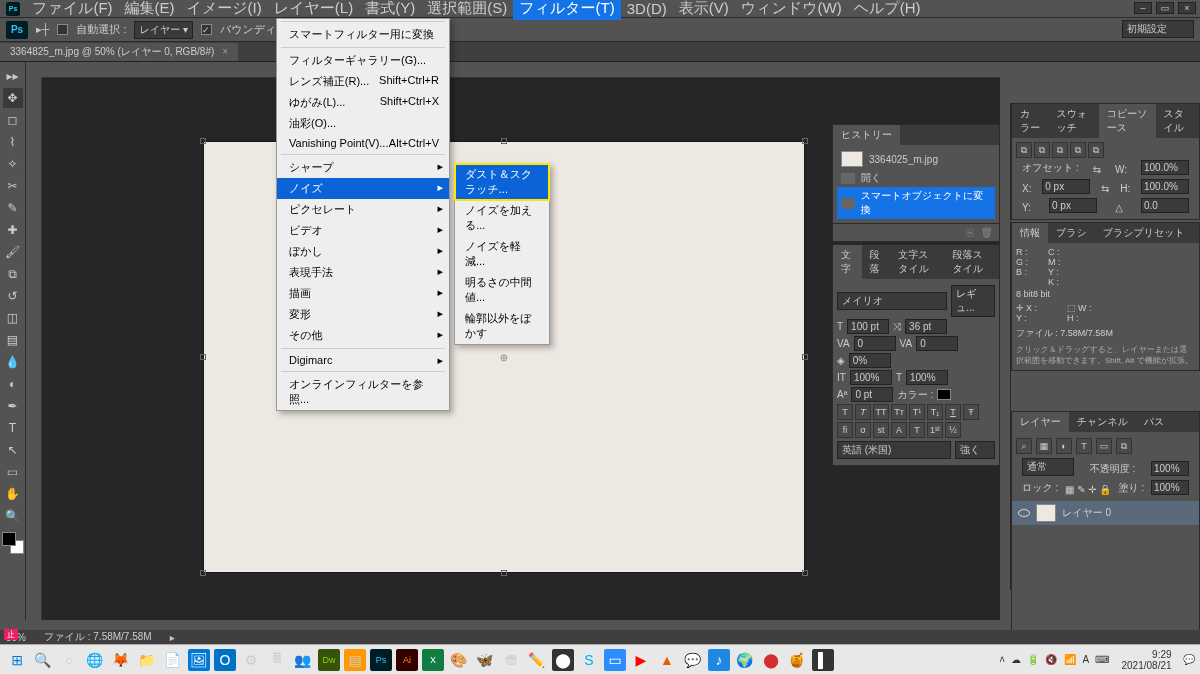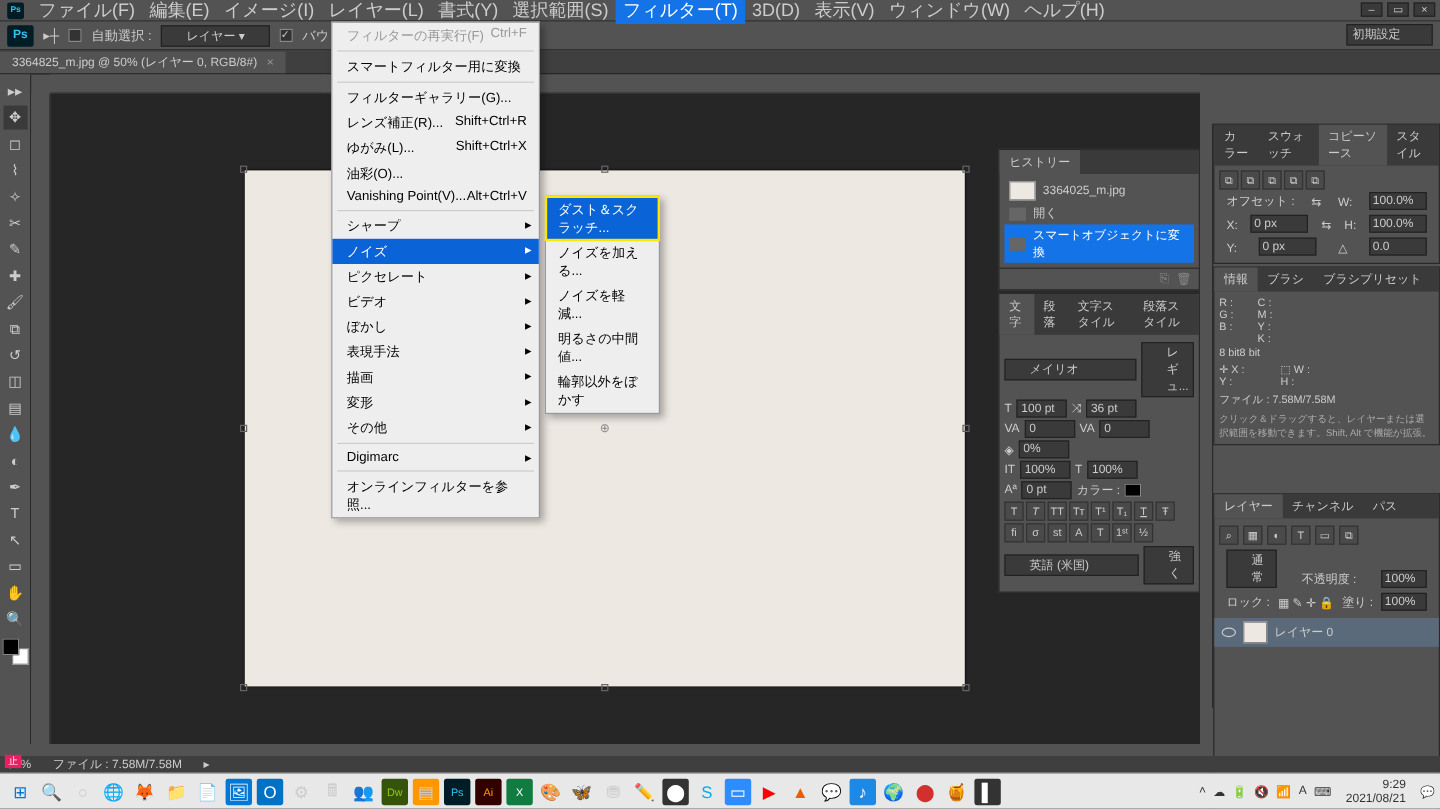--- a/index.html
+++ b/index.html
@@ -65,21 +65,21 @@
 .taskbar { position:absolute; bottom:0; left:0; right:0; height:30px; background:#e8e8e8; display:flex; align-items:center; padding:0 4px; border-top:1px solid #aaa; }
 .tb-icon { width:22px; height:22px; margin:0 2px; display:flex; align-items:center; justify-content:center; font-size:14px; border-radius:2px; }
 .tb-right { margin-left:auto; display:flex; align-items:center; gap:6px; font-size:10px; color:#333; }
 .clock { text-align:right; line-height:11px; font-size:10px; padding:0 6px; }
 .edit-badge { position:absolute; bottom:34px; left:4px; background:#e91e63; color:#fff; font-size:8px; padding:0 3px; z-index:200; }
 .panel-footer { height:18px; border-top:1px solid #2a2a2a; display:flex; justify-content:flex-end; align-items:center; gap:6px; padding:0 6px; font-size:10px; color:#888; }
 .char-btns { display:flex; gap:2px; }
 .char-btn { width:16px; height:16px; border:1px solid #333; background:#4a4a4a; font-size:9px; display:flex; align-items:center; justify-content:center; }
 .color-chip { width:14px; height:11px; background:#000; border:1px solid #888; }
 .search { position:absolute; top:20px; right:6px; width:72px; background:#3a3a3a; border:1px solid #222; font-size:10px; padding:1px 4px; }
-.dropdown-sel { background:#3a3a3a; border:1px solid #222; padding:1px 20px; font-size:10px; }
+.dropdown-sel { background:#3a3a3a; border:1px solid #222; padding:1px 4px; font-size:10px; }
 </style>
 </head>
 <body>
 
 <div class="menubar">
   <div class="ps-icon">Ps</div>
   <div class="menu-item">ファイル(F)</div>
   <div class="menu-item">編集(E)</div>
   <div class="menu-item">イメージ(I)</div>
   <div class="menu-item">レイヤー(L)</div>
@@ -330,21 +330,21 @@
       <div class="panel-body">
         <div class="field">
             <span class="char-btn">⌕</span>
           <span class="char-btn">▦</span>
           <span class="char-btn">◐</span>
           <span class="char-btn">T</span>
           <span class="char-btn">▭</span>
           <span class="char-btn">⧉</span>
         </div>
         <div class="pct-row">
-            <span class="dropdown-sel" style="width:36px">通常</span>
+            <span class="dropdown-sel" style="width:52px">通常</span>
             <span>不透明度 :</span>
             <input class="mini-input" style="width: 38px;" value="100%">
           </div>
         <div class="pct-row">
             <span>ロック :</span>
             <span>▦ ✎ ✛ 🔒</span>
             <span>塗り :</span>
             <input class="mini-input" style="width: 38px;" value="100%">
           </div>
       </div>
@@ -353,21 +353,20 @@
         <div class="lthumb"></div>
         <span>レイヤー 0</span>
       </div>
       <div style="height:160px"></div>
 
     </div>
   </div>
 </div>
 
 <div class="dropdown">
-  <div class="dd-item disabled"><span>フィルターの再実行(F)</span><span class="sc">Ctrl+F</span></div>
   <div class="dd-sep"></div>
   <div class="dd-item">スマートフィルター用に変換</div>
   <div class="dd-sep"></div>
   <div class="dd-item">フィルターギャラリー(G)...</div>
   <div class="dd-item"><span>レンズ補正(R)...</span><span class="sc">Shift+Ctrl+R</span></div>
   <div class="dd-item"><span>ゆがみ(L)...</span><span class="sc">Shift+Ctrl+X</span></div>
   <div class="dd-item">油彩(O)...</div>
   <div class="dd-item"><span>Vanishing Point(V)...</span><span class="sc">Alt+Ctrl+V</span></div>
   <div class="dd-sep"></div>
   <div class="dd-item"><span>シャープ</span><span class="arr">▸</span></div>

